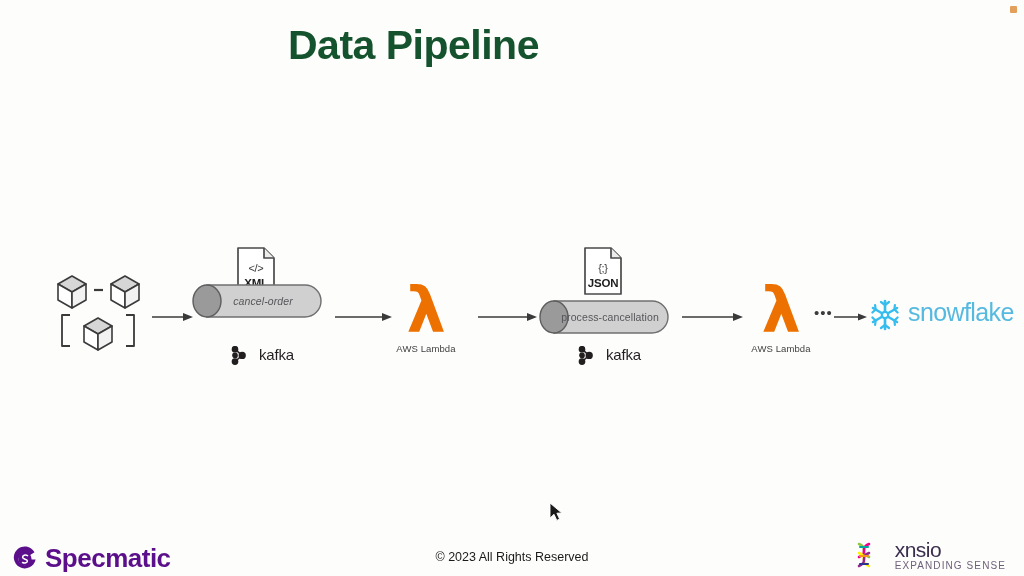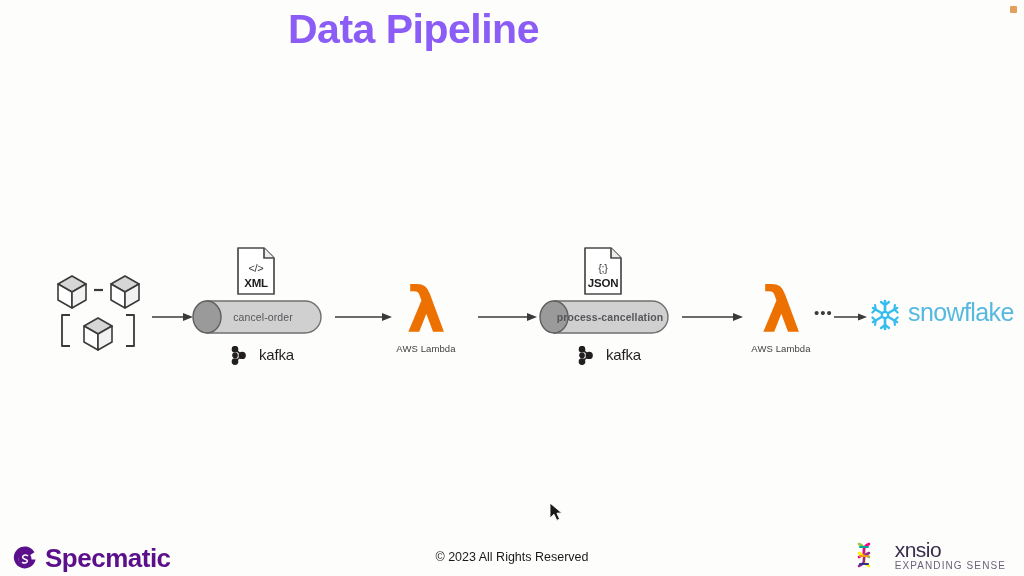--- a/index.html
+++ b/index.html
@@ -14,27 +14,27 @@
     position: relative;
     width: 1024px;
     height: 576px;
     background: #fdfdfc;
     overflow: hidden;
   }
 
   
   #title {
     position: absolute;
-    top: 6px;
+    top: 22px;
     left: 0;
     width: 827px;
     text-align: center;
     font-size: 41px;
     font-weight: bold;
-    color: #8b5cf6;
+    color: #14532d;
     letter-spacing: -0.5px;
   }
 
   
   #corner-dot {
     position: absolute;
     top: 6px;
     right: 7px;
     width: 7px;
     height: 7px;
@@ -254,21 +254,21 @@
 
   <div class="docicon" style="left:236px; top:247px; width:40px; height:48px;">
     <svg width="40" height="48" viewBox="0 0 40 48" style="position:absolute;left:0;top:0;">
       <path d="M 2 1 L 28 1 L 38 11 L 38 47 L 2 47 Z" fill="#ffffff" stroke="#4a4a4a" stroke-width="1.7" stroke-linejoin="round"></path>
       <path d="M 28 1 L 28 11 L 38 11" fill="#ececec" stroke="#4a4a4a" stroke-width="1.7" stroke-linejoin="round"></path>
     </svg>
     <div class="doc-txt1">&lt;/&gt;</div>
     <div class="doc-txt2">XML</div>
   </div>
 
-  <div class="topic" style="left:190px; top:300px;">
+  <div class="topic" style="left:190px; top:284px;font-style:italic;">
     <div class="topic-cyl" style="width:132px; height:34px;">
       <svg width="132" height="34" viewBox="0 0 132 34" style="display:block;">
         <path d="M 17 1 L 115 1 A 16 16 0 0 1 115 33 L 17 33 Z" fill="#d0d0d0" stroke="#6f6f6f" stroke-width="1.4"></path>
         <ellipse cx="17" cy="17" rx="14" ry="16" fill="#9a9a9a" stroke="#5e5e5e" stroke-width="1.4"></ellipse>
       </svg>
       <div class="topic-label">cancel-order</div>
     </div>
   </div>
 
   <div class="kafka-row" style="left:231px; top:346px;">
@@ -307,21 +307,21 @@
   <div class="docicon" style="left:583px; top:247px; width:40px; height:48px;">
     <svg width="40" height="48" viewBox="0 0 40 48" style="position:absolute;left:0;top:0;">
       <path d="M 2 1 L 28 1 L 38 11 L 38 47 L 2 47 Z" fill="#ffffff" stroke="#4a4a4a" stroke-width="1.7" stroke-linejoin="round"></path>
       <path d="M 28 1 L 28 11 L 38 11" fill="#ececec" stroke="#4a4a4a" stroke-width="1.7" stroke-linejoin="round"></path>
     </svg>
     <div class="doc-txt1">{;}</div>
     <div class="doc-txt2">JSON</div>
   </div>
 
   <div class="topic" style="left:537px; top:300px;">
-    <div class="topic-cyl" style="width:132px; height:34px;font-weight:bold;">
+    <div class="topic-cyl" style="width:132px; height:34px;">
       <svg width="132" height="34" viewBox="0 0 132 34" style="display:block;">
         <path d="M 17 1 L 115 1 A 16 16 0 0 1 115 33 L 17 33 Z" fill="#d0d0d0" stroke="#6f6f6f" stroke-width="1.4"></path>
         <ellipse cx="17" cy="17" rx="14" ry="16" fill="#9a9a9a" stroke="#5e5e5e" stroke-width="1.4"></ellipse>
       </svg>
       <div class="topic-label">process-cancellation</div>
     </div>
   </div>
 
   <div class="kafka-row" style="left:578px; top:346px;">
     <svg width="15" height="19" viewBox="0 0 15 19">

